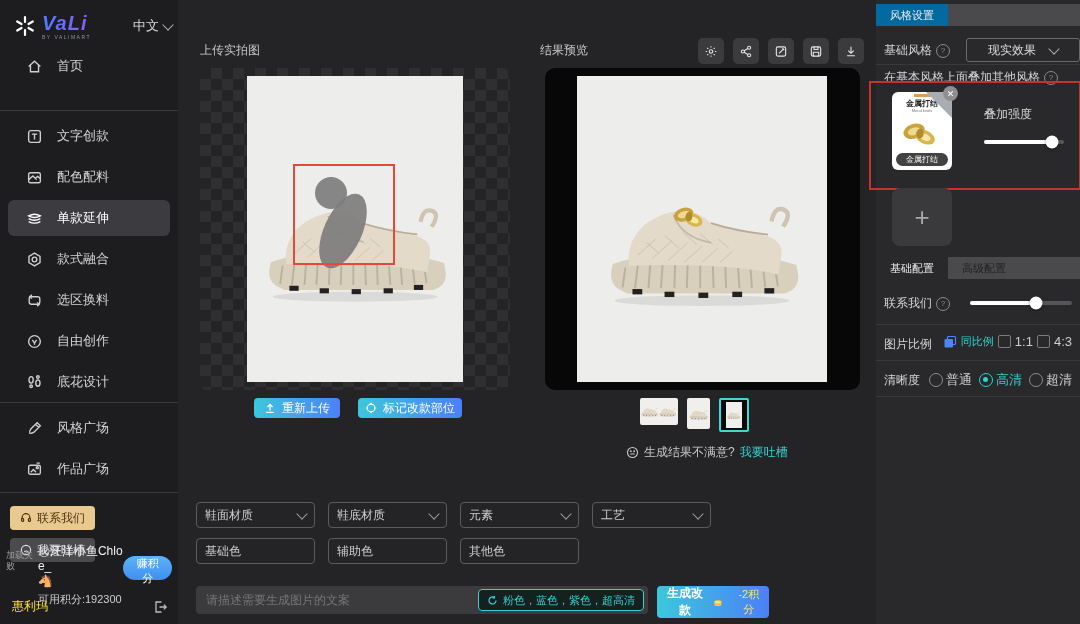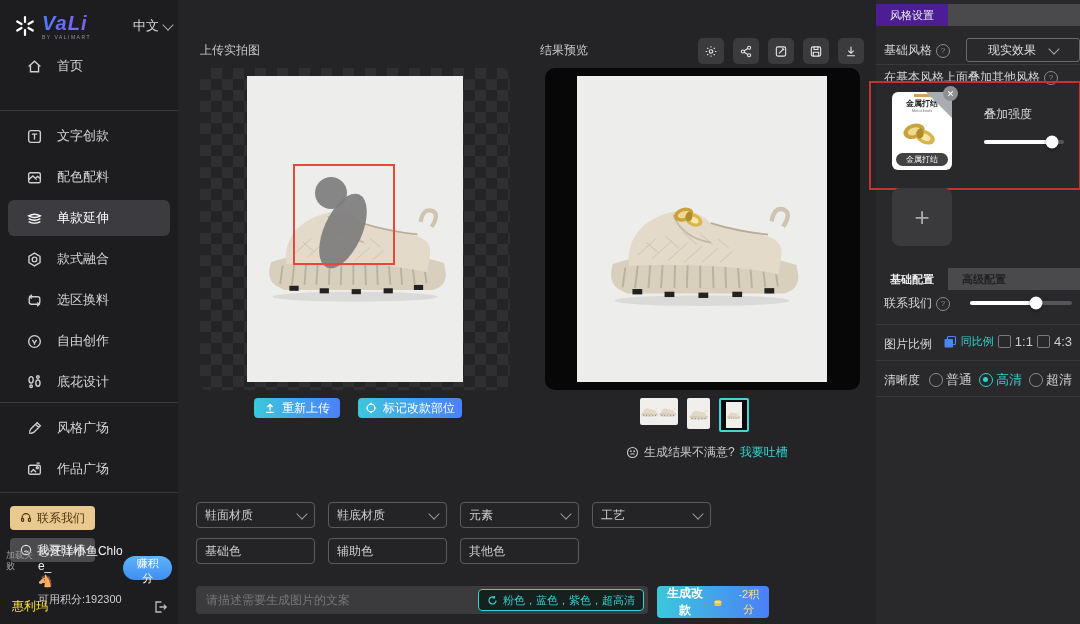--- a/index.html
+++ b/index.html
@@ -60,21 +60,21 @@
   .prompt-input input{position:absolute;inset:0;background:transparent;border:none;outline:none;color:#ddd;
     font-size:12px;padding:0 10px;font-family:inherit;}
   .tag-pill{position:absolute;right:4px;top:3px;height:20px;border:1px solid #2ed3cf;border-radius:4px;
     background:#15201f;display:flex;align-items:center;gap:5px;padding:0 8px;color:#2ed3cf;font-size:11px;cursor:pointer;}
   .gen-btn{position:absolute;left:479px;top:586px;width:112px;height:32px;font-weight:bold;}
   .cost{color:#ffe07a;font-weight:normal;font-size:11px;display:flex;align-items:center;gap:12px;}
   
   #rpanel{position:absolute;left:876px;top:0;width:204px;height:624px;background:#29292b;}
   .tabbar{position:absolute;left:0;right:0;height:22px;background:#4a4a4d;display:flex;}
   .tabbar .tab{height:22px;display:flex;align-items:center;padding:0 14px;font-size:11px;color:#222;cursor:pointer;}
-  .tabbar .tab.active{background:#4c1d95;color:#ececec;}
+  .tabbar .tab.active{background:#0369a1;color:#ececec;}
   .help{display:inline-flex;width:12px;height:12px;border:1px solid #8b8b8b;border-radius:50%;color:#8b8b8b;
     font-size:8px;align-items:center;justify-content:center;margin-left:4px;flex:0 0 auto;}
   .row-label{color:#d6d6d6;font-size:12px;display:flex;align-items:center;}
   .mini-select{position:absolute;left:82px;top:0;width:112px;height:22px;border:1px solid #6a6a6d;border-radius:3px;
     display:flex;align-items:center;justify-content:center;gap:14px;color:#dedede;font-size:12px;cursor:pointer;}
   .style-card{position:absolute;left:16px;top:92px;width:60px;height:78px;background:#fff;border-radius:6px;
     overflow:visible;cursor:pointer;}
   .card-ribbon{position:absolute;right:0;top:0;width:0;height:0;border-top:26px solid #a7adb3;border-left:26px solid transparent;border-top-right-radius:6px;}
   .card-close{position:absolute;right:-6px;top:-6px;width:15px;height:15px;border-radius:50%;background:#8f8f92;
     color:#fff;font-size:9px;display:flex;align-items:center;justify-content:center;cursor:pointer;border:none;}
@@ -82,21 +82,21 @@
   .card-title{text-align:center;font-size:8px;font-weight:bold;color:#1c1c1c;margin-top:3px;line-height:1;}
   .card-sub{text-align:center;font-size:4px;color:#777;margin-top:1px;line-height:1;}
   .card-tag{position:absolute;left:4px;right:4px;bottom:4px;height:13px;background:rgba(40,40,40,.88);
     border-radius:7px;color:#fff;font-size:8px;display:flex;align-items:center;justify-content:center;}
   .slider{position:relative;height:4px;border-radius:2px;background:#56565a;}
   .slider .fill{position:absolute;left:0;top:0;bottom:0;background:#fff;border-radius:2px;}
   .slider .knob{position:absolute;top:50%;width:13px;height:13px;background:#fff;border-radius:50%;
     transform:translate(-50%,-50%);box-shadow:0 1px 3px rgba(0,0,0,.5);cursor:pointer;}
   .plus-card{position:absolute;left:16px;top:188px;width:60px;height:58px;background:#3a3a3d;border-radius:8px;
     display:flex;align-items:center;justify-content:center;color:#a8a8a8;font-size:26px;font-weight:300;cursor:pointer;}
-  .cfg-tabs{top:268px;font-weight:bold;}
+  .cfg-tabs{top:257px;}
   .checkbox{width:11px;height:11px;border:1px solid #7c7c7f;border-radius:2px;display:inline-block;cursor:pointer;}
   .radio{width:12px;height:12px;border:1px solid #8b8b8b;border-radius:50%;display:inline-block;position:relative;cursor:pointer;flex:0 0 auto;}
   .radio.on{border-color:#2ed3cf;}
   .radio.on::after{content:"";position:absolute;left:2.5px;top:2.5px;width:5px;height:5px;border-radius:50%;background:#2ed3cf;}
   .opt-label{color:#cdcdcd;font-size:13px;}
   .opt-label.on{color:#2ed3cf;}
 </style>
 </head>
 <body>
 

